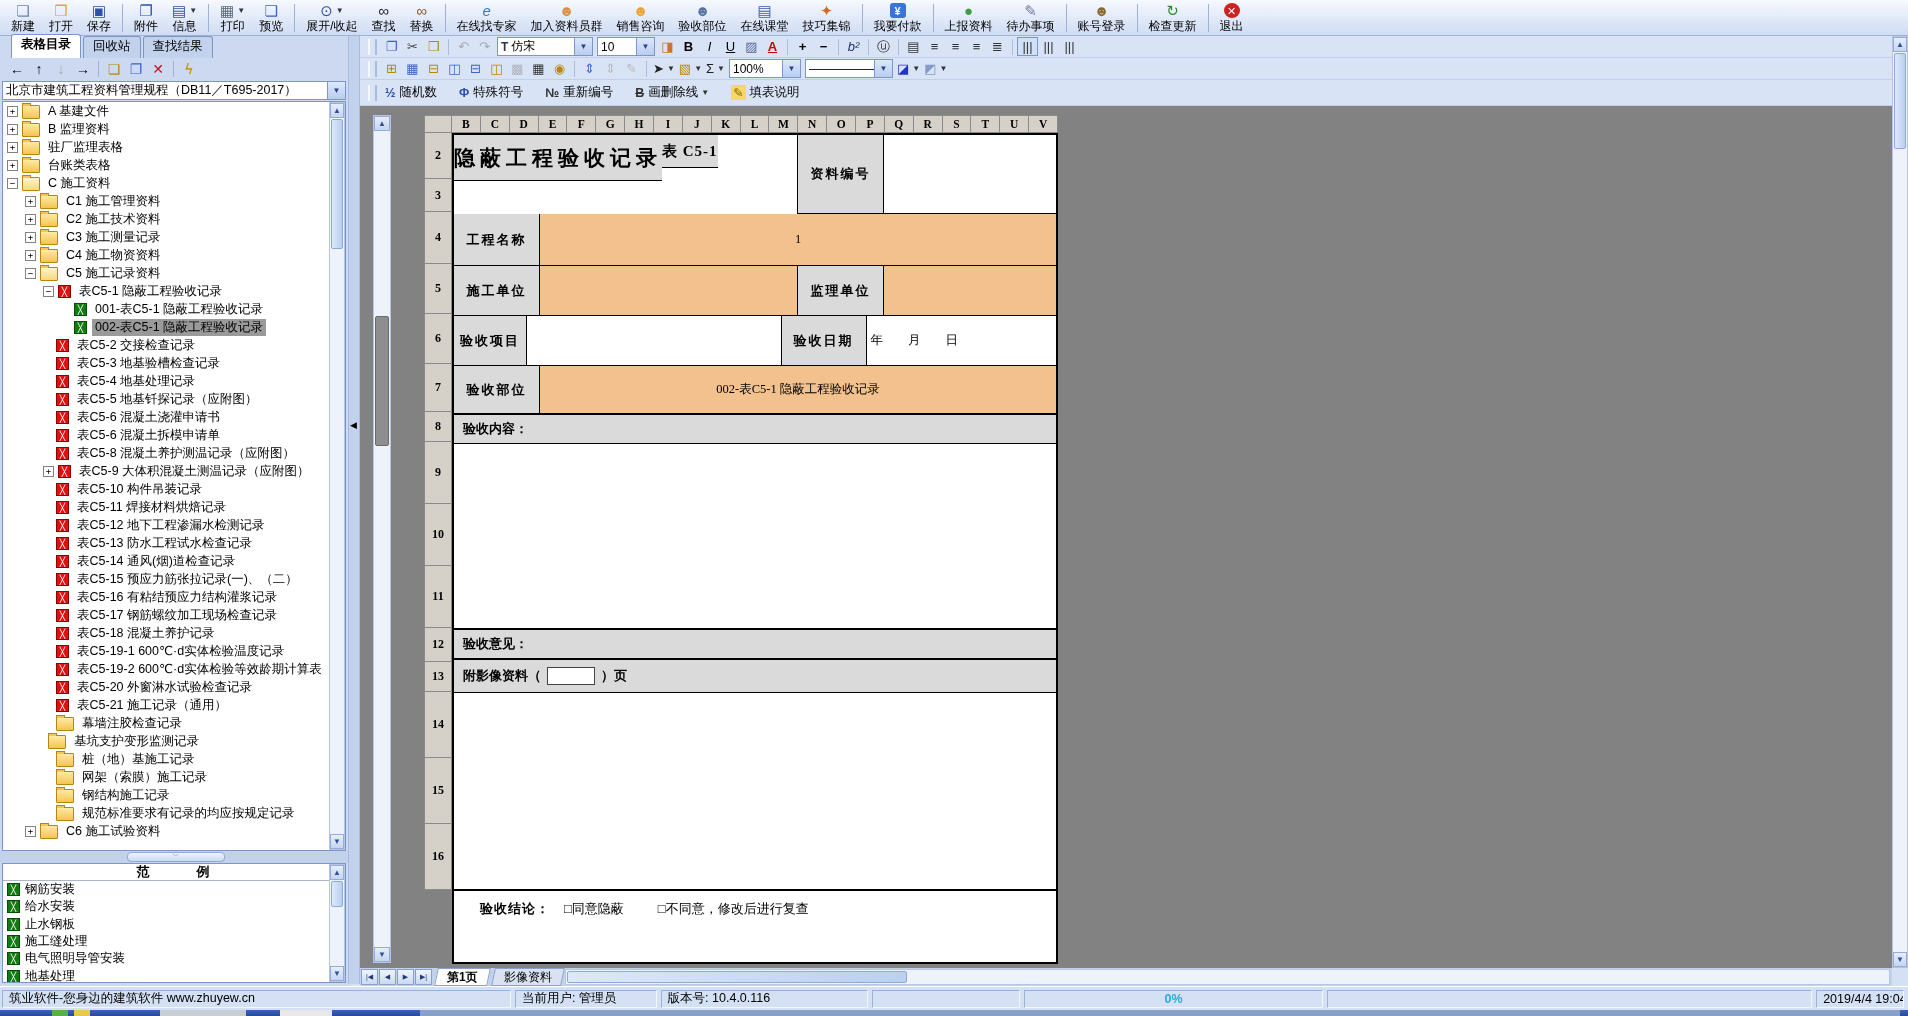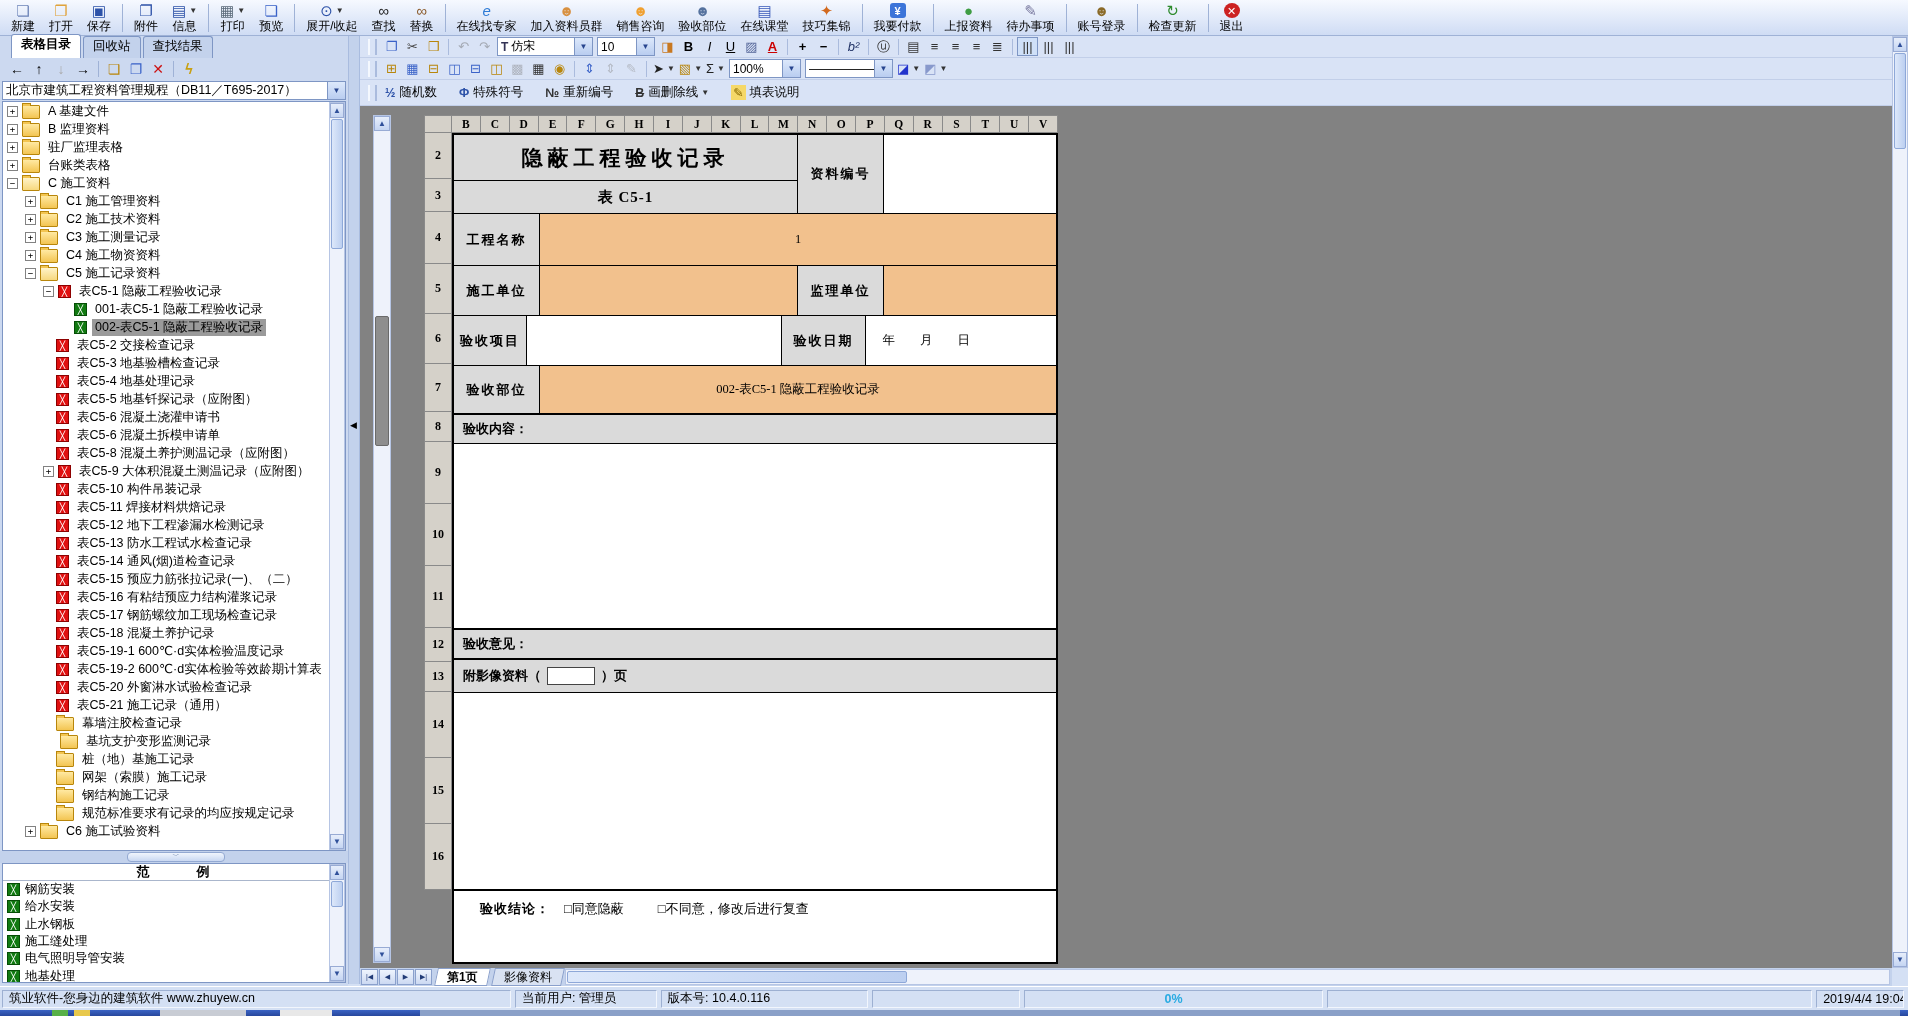--- a/index.html
+++ b/index.html
@@ -98,21 +98,21 @@
     border:2px solid #000;box-sizing:border-box;overflow:hidden;font-family:"Liberation Serif",serif}
   .frow{display:flex;width:100%;box-sizing:border-box}
   .cell{border-right:1px solid #000;border-bottom:1px solid #000;box-sizing:border-box;
     display:flex;align-items:center;justify-content:center;overflow:hidden}
   .cell.last{border-right:none}
   .cell.lab{background:#dadada;font-weight:bold;font-size:13px;letter-spacing:2px}
   .cell.orange{background:#f2c18d}
   .cell.white{background:#fff}
   .band{background:#dadada;border-bottom:1px solid #000;box-sizing:border-box;display:flex;align-items:center;
     padding-left:9px;font-weight:bold;font-size:13px;border-top:1px solid #000}
-  .tblock{display:flex;flex-direction:column;border-right:1px solid #000;box-sizing:border-box}
+  .tblock{display:flex;flex-direction:row;border-right:1px solid #000;box-sizing:border-box}
   .tcell{background:#dadada;display:flex;align-items:center;justify-content:center;box-sizing:border-box}
   #f-title{font-size:21px;font-weight:bold;letter-spacing:5px;height:46px;border-bottom:1px solid #000}
   #f-subtitle{font-size:15px;font-weight:bold;letter-spacing:1px;height:33px;border-bottom:1px solid #000}
   .val{font-size:12.5px}
   .media-box{width:46px;height:16px;background:#fff;border:1px solid #444;margin:0 6px}
   #r17{border-top:1px solid #000;display:flex;align-items:flex-start;padding:9px 0 0 26px;background:#fff;
     font-size:13px;box-sizing:border-box}
   #r17 .c-lab{font-weight:bold;letter-spacing:1px;margin-right:14px}
   #r17 .c-opt{margin-right:34px}
   
@@ -479,21 +479,21 @@
     <div class="trow" style="padding-left: 40px;">
       <span class="expsp"></span>
       <span class="formico red">╳</span>
       <span class="tlabel">表C5-21 施工记录（通用）</span>
     </div>
     <div class="trow" style="padding-left: 40px;">
       <span class="expsp"></span>
       <span class="fold"></span>
       <span class="tlabel">幕墙注胶检查记录</span>
     </div>
-    <div class="trow" style="padding-left: 44px;">
+    <div class="trow" style="padding-left: 32px;">
       <span class="expsp"></span>
       <span class="fold"></span>
       <span class="tlabel">基坑支护变形监测记录</span>
     </div>
     <div class="trow" style="padding-left: 40px;">
       <span class="expsp"></span>
       <span class="fold"></span>
       <span class="tlabel">桩（地）基施工记录</span>
     </div>
     <div class="trow" style="padding-left: 40px;">
@@ -814,21 +814,21 @@
       <div class="cell lab" style="width:86px">施工单位</div>
       <div class="cell orange" style="width:258px"></div>
       <div class="cell lab" style="width:86px">监理单位</div>
       <div class="cell orange last" style="width:172px"></div>
     </div>
 
     <div class="frow" style="height:50px">
       <div class="cell lab" style="width:74px">验收项目</div>
       <div class="cell white" style="width:258px"></div>
       <div class="cell lab" style="width:86px">验收日期</div>
-      <div class="cell white last val" style="width:192px;justify-content:flex-start;padding-left:16px">年　　月　　日</div>
+      <div class="cell white last val" style="width:192px;justify-content:flex-start;padding-left:4px">年　　月　　日</div>
     </div>
 
     <div class="frow" style="height:48px">
       <div class="cell lab" style="width:86px">验收部位</div>
       <div class="cell orange last val" style="width:516px">002-表C5-1 隐蔽工程验收记录</div>
     </div>
 
     <div class="band" style="height:30px">验收内容：</div>
 
     <div style="height:185px;border-bottom:1px solid #000;background:#fff;box-sizing:border-box"></div>

